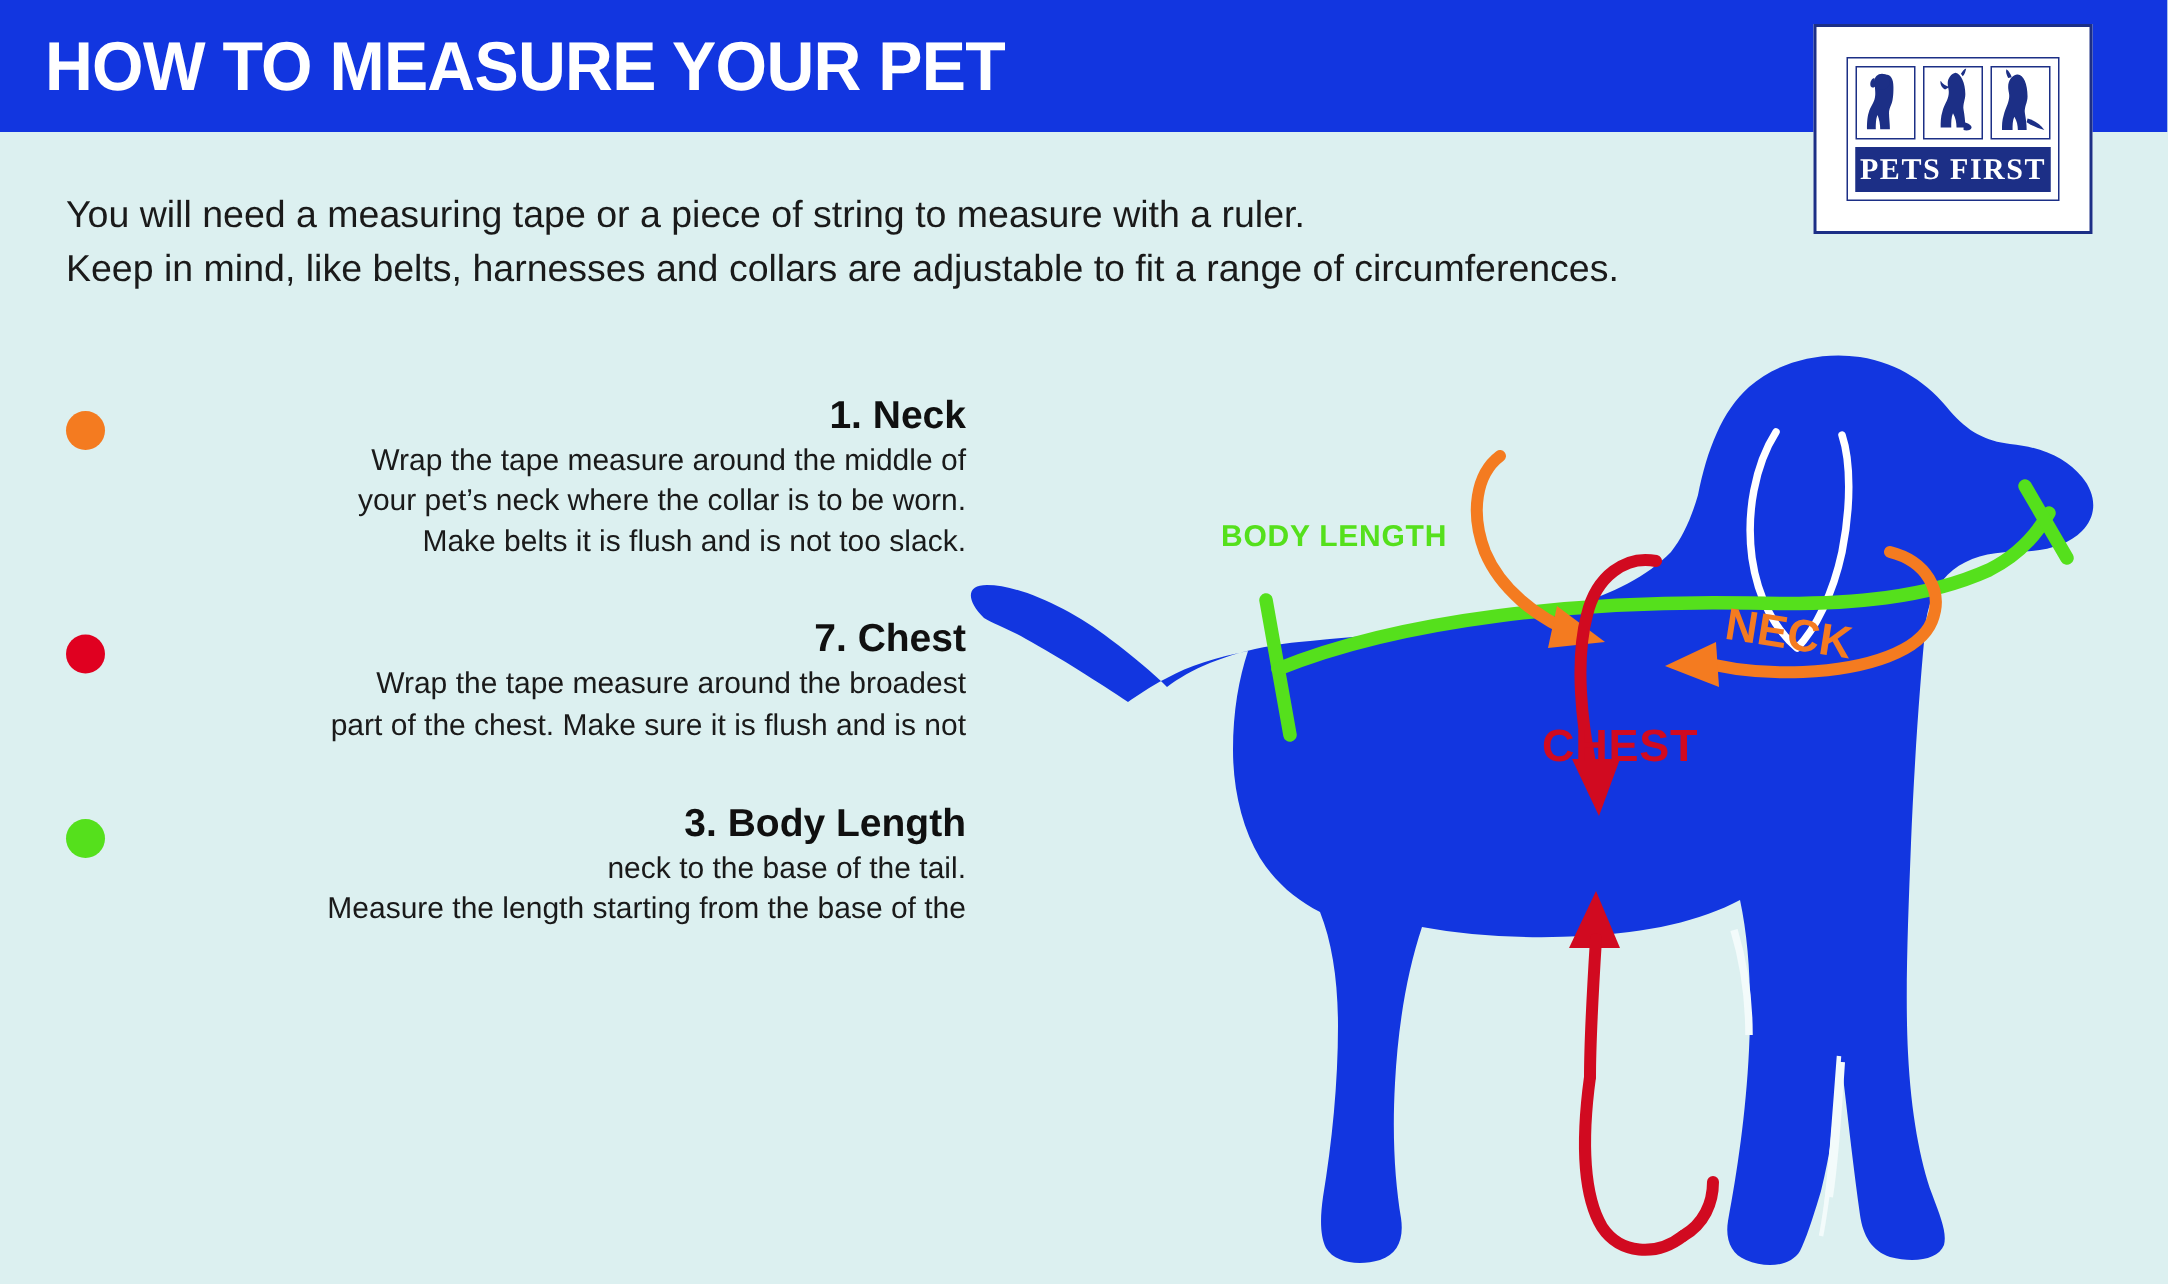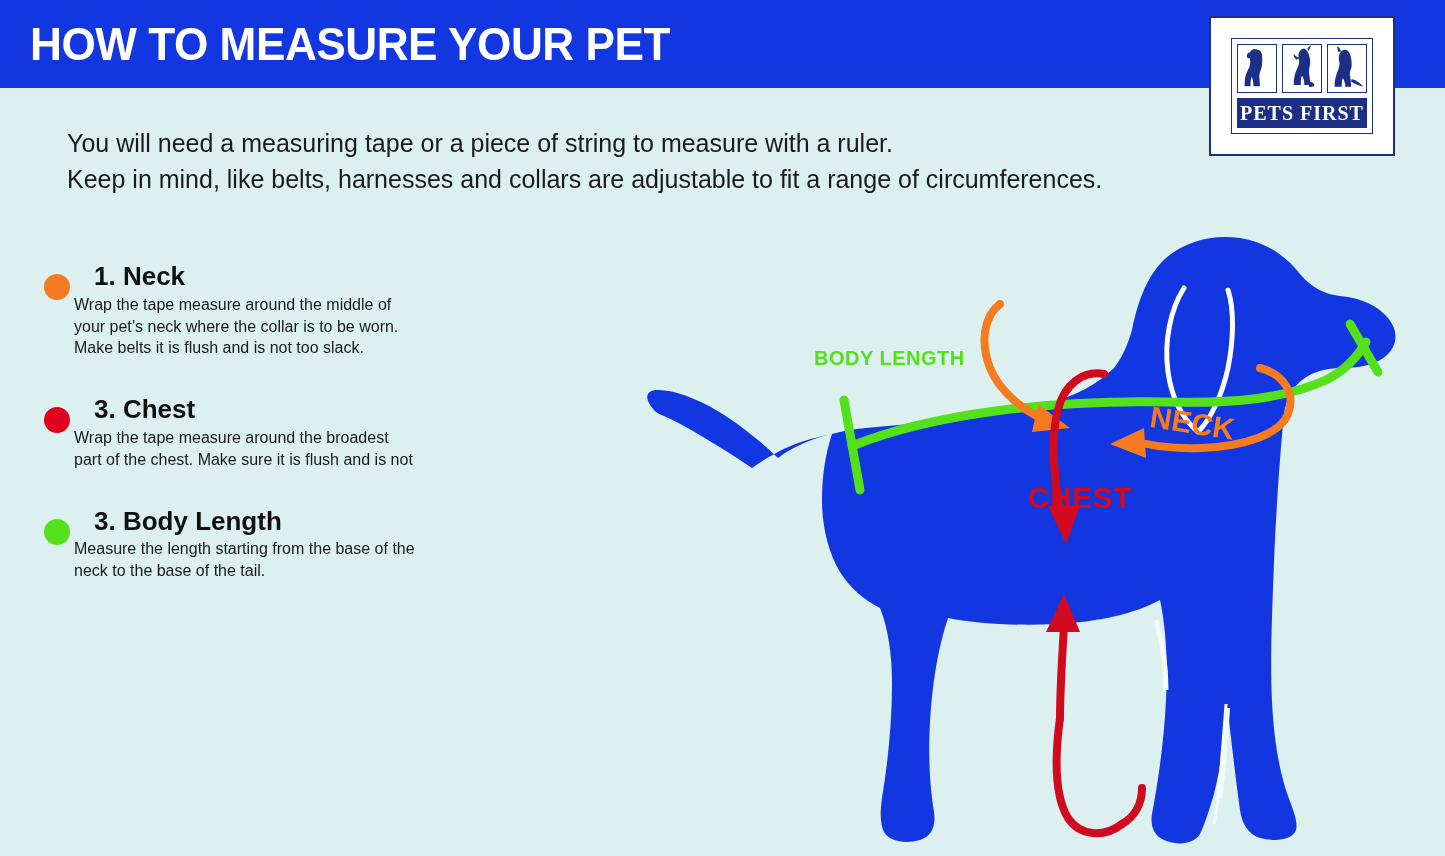--- a/index.html
+++ b/index.html
@@ -63,34 +63,34 @@
     font-variant:small-caps;
     line-height:1;
   }
 
   
   .intro{
     position:absolute;left:44px;top:126px;width:1230px;
     font-size:25px;color:#1a1a1a;line-height:1.42;
     font-family:"Liberation Sans", sans-serif;
   }
-  .intro div{white-space:nowrap;margin-left:23px;}
+  .intro div{white-space:nowrap;}
 
   
   .steps{position:absolute;left:44px;top:262px;width:600px;}
-  .step{position:relative;margin-bottom:32px;}
+  .step{position:relative;margin-bottom:32px;text-align:right;}
   .bullet{
     position:absolute;left:0;top:12px;width:26px;height:26px;border-radius:50%;
   }
   .step-title{
     margin-left:50px;font-size:26px;font-weight:bold;color:#101010;
     line-height:1.15;
   }
   .step-body{
-    margin-left:30px;font-size:16px;color:#1a1a1a;line-height:1.36;margin-top:2px;
+    margin-left:30px;font-size:20px;color:#1a1a1a;line-height:1.36;margin-top:2px;
   }
   .step-body div{white-space:nowrap;}
 
   
   .illus{position:absolute;left:636px;top:222px;width:800px;height:630px;}
   .illus svg{display:block;width:100%;height:100%;}
 
   .lbl{
     position:absolute;font-weight:bold;font-family:"Liberation Sans", sans-serif;
     white-space:nowrap;
@@ -152,33 +152,33 @@
       <div class="step-title">1. Neck</div>
       <div class="step-body">
         <div>Wrap the tape measure around the middle of</div>
         <div>your pet’s neck where the collar is to be worn.</div>
         <div>Make belts it is flush and is not too slack.</div>
       </div>
     </div>
 
     <div class="step" style="margin-top:36px;">
       <div class="bullet" style="background:#e00020;"></div>
-      <div class="step-title">3. Chest</div>
+      <div class="step-title">7. Chest</div>
       <div class="step-body">
         <div>Wrap the tape measure around the broadest</div>
         <div>part of the chest. Make sure it is flush and is not</div>
       </div>
     </div>
 
     <div class="step" style="margin-top:36px;">
       <div class="bullet" style="background:#55e01c;"></div>
       <div class="step-title">3. Body Length</div>
       <div class="step-body">
+        <div>neck to the base of the tail.</div>
         <div>Measure the length starting from the base of the</div>
-        <div>neck to the base of the tail.</div>
       </div>
     </div>
 
   </div>
 
   <div class="illus">
     <svg viewBox="0 0 800 630" preserveAspectRatio="xMidYMid meet">
 
       <g>
         <path fill="#1236e0" d="

